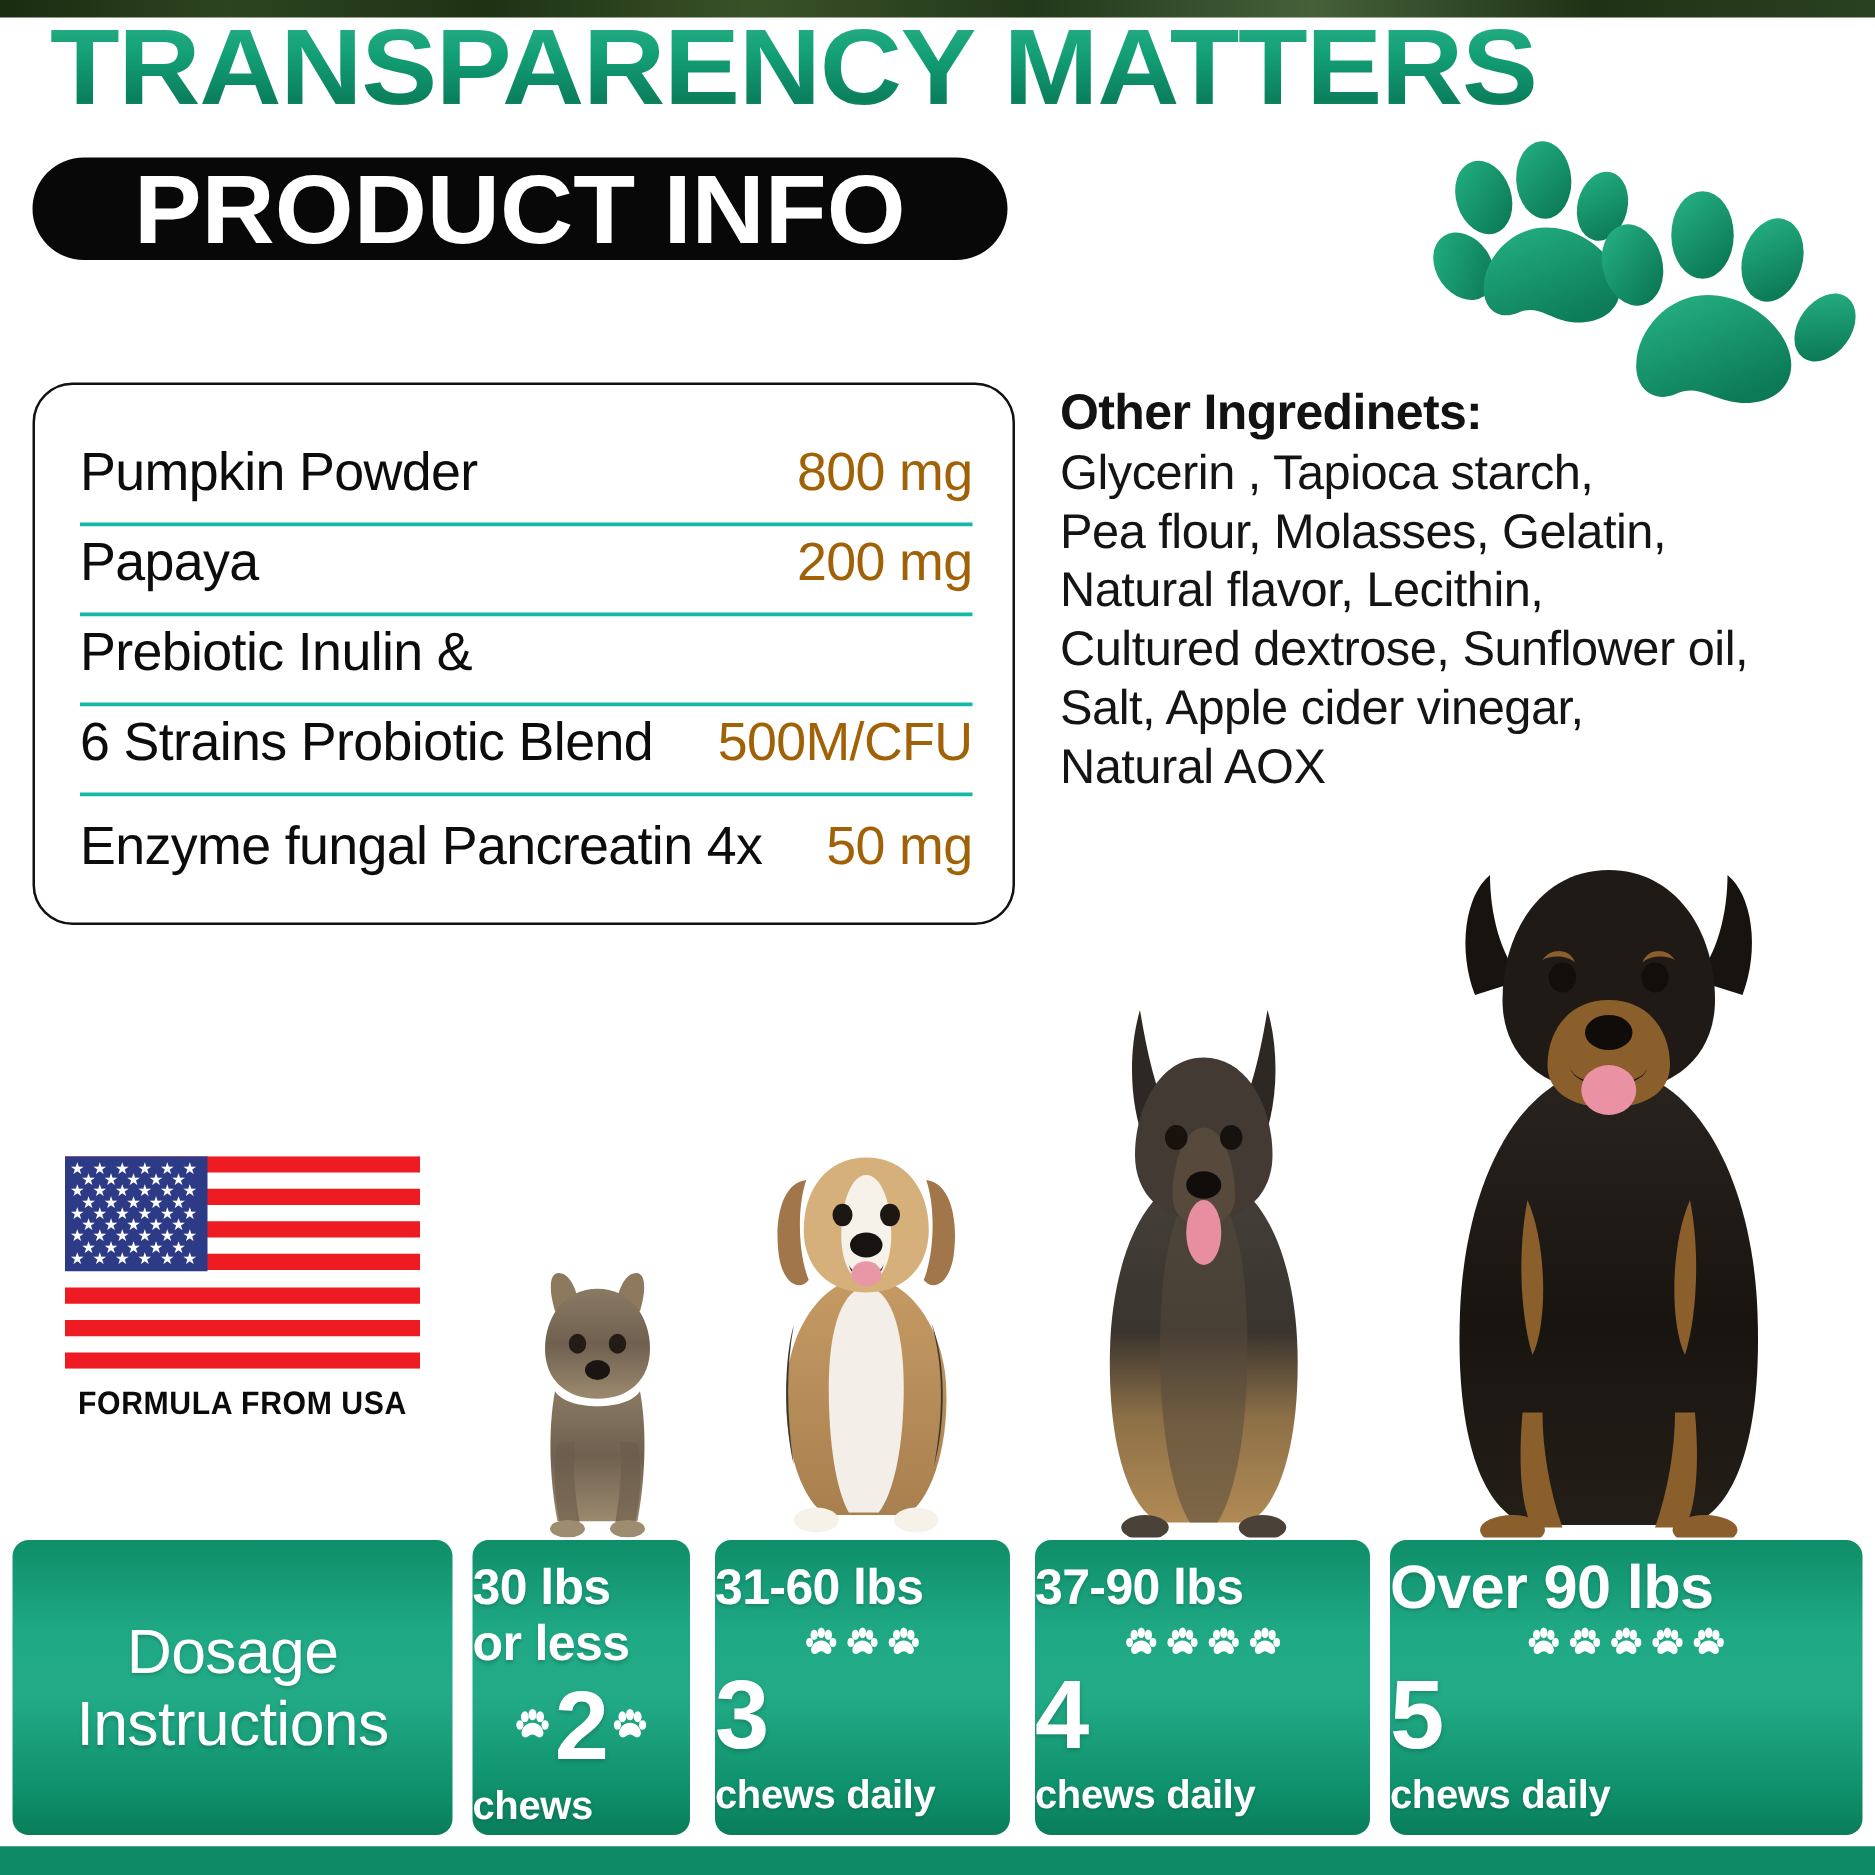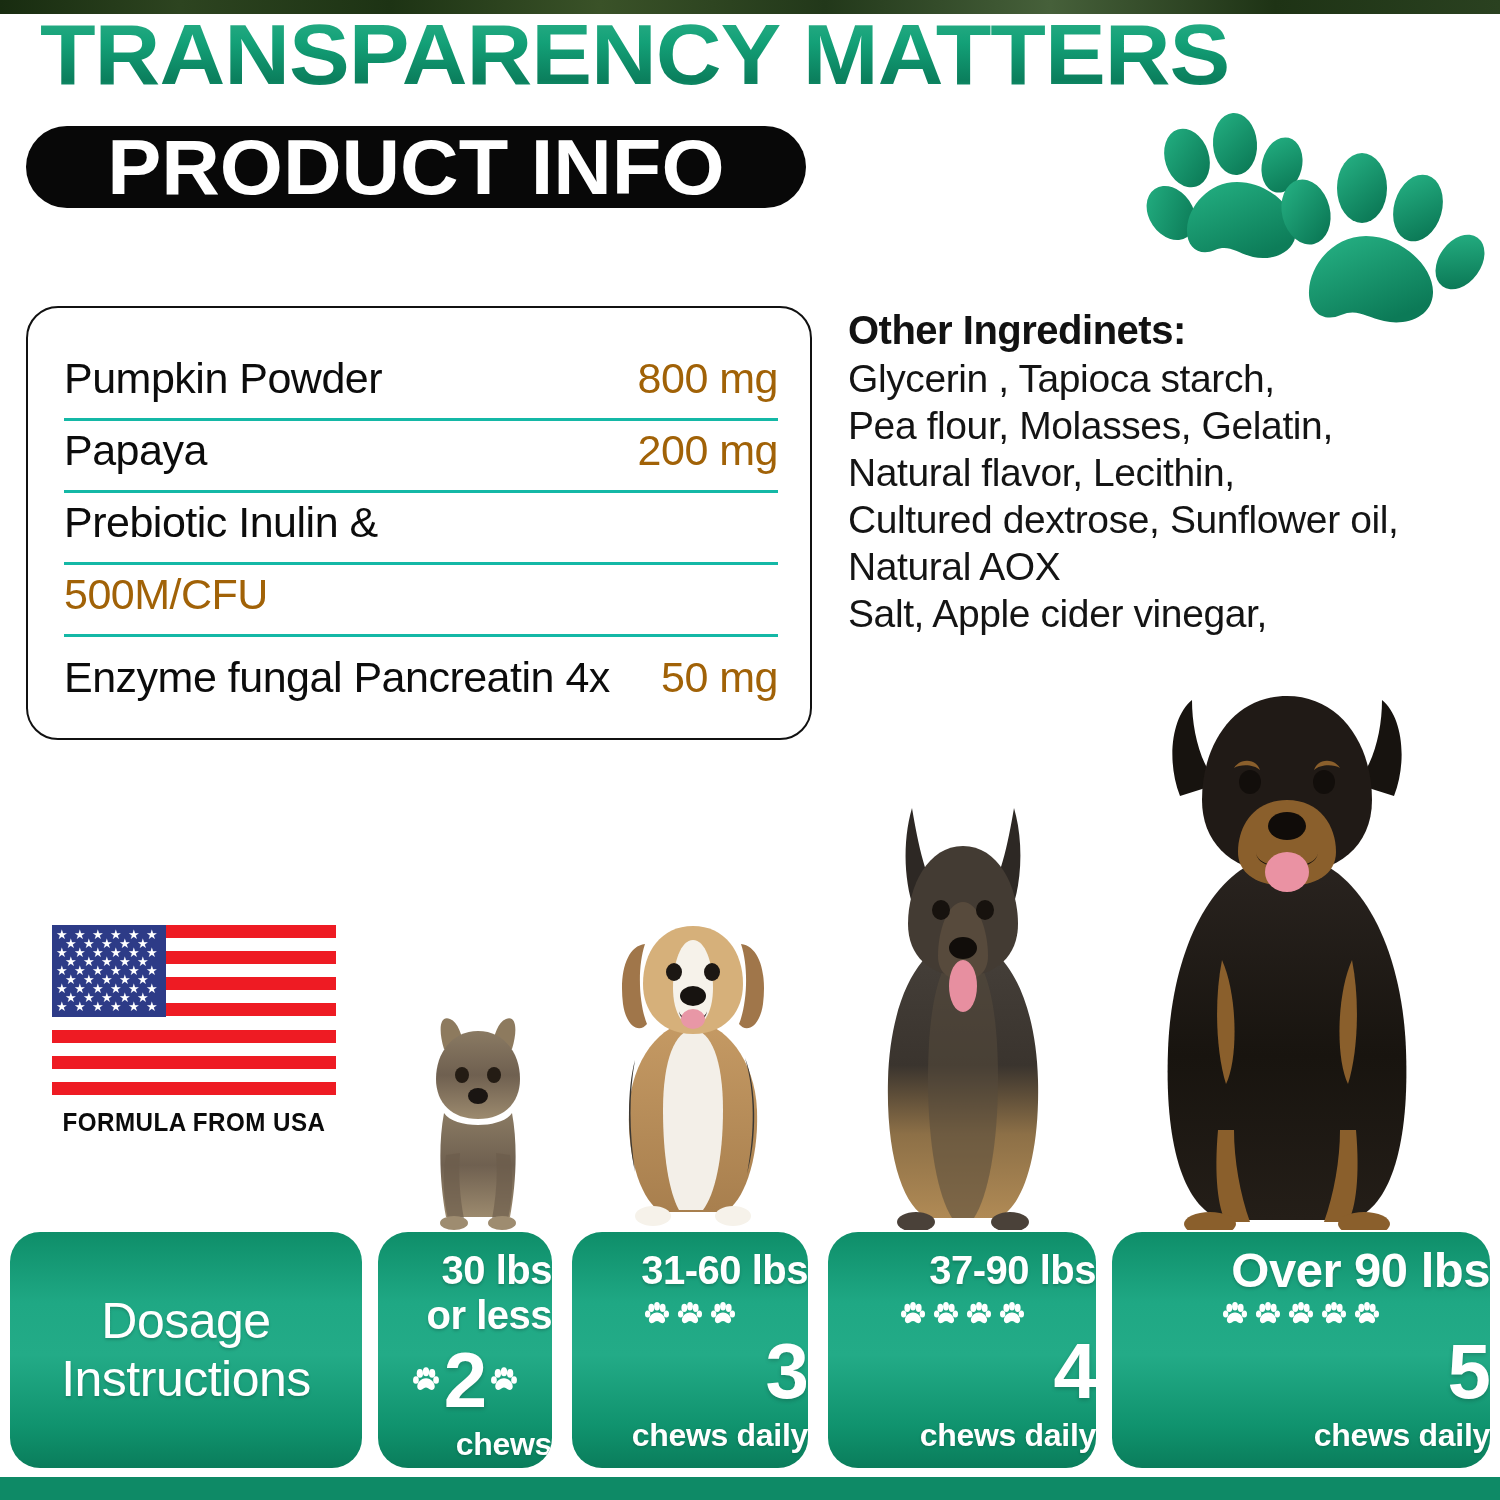--- a/index.html
+++ b/index.html
@@ -179,25 +179,25 @@
   
   .dosage-row {
     position: absolute;
     left: 0; top: 1232px;
     width: 1500px; height: 236px;
   }
   .dcard {
     position: absolute;
     top: 0;
     height: 236px;
-    border-radius: 30px;
+    border-radius: 13px;
     background: linear-gradient(180deg,#0e8e69 0%,#1fa884 30%,#23ab87 52%,#10936e 82%,#0a7d5b 100%);
     box-sizing: border-box;
     color: #ffffff;
-    text-align: right;
+    text-align: left;
     overflow: hidden;
   }
   .dcard.first {
     display: flex;
     flex-direction: column;
     align-items: center;
     justify-content: center;
   }
   .dosage-title {
     font-size: 50px;
@@ -307,37 +307,38 @@
       </div>
       <div class="ing-row">
         <span class="ing-name">Papaya</span>
         <span class="ing-amt">200 mg</span>
       </div>
       <div class="ing-row single">
         <span class="ing-name">Prebiotic Inulin &amp;</span>
         <span class="ing-amt"></span>
       </div>
       <div class="ing-row">
+        <span class="ing-name">6 Strains Probiotic Blend</span>
         <span class="ing-amt">500M/CFU</span>
       </div>
       <div class="ing-row">
         <span class="ing-name">Enzyme fungal Pancreatin 4x</span>
         <span class="ing-amt">50 mg</span>
       </div>
     </div>
   </div>
 
   <div class="other">
     <div class="other-title">Other Ingredinets:</div>
     <div class="other-line">Glycerin , Tapioca starch,</div>
     <div class="other-line">Pea flour, Molasses, Gelatin,</div>
     <div class="other-line">Natural flavor, Lecithin,</div>
     <div class="other-line">Cultured dextrose, Sunflower oil,</div>
+    <div class="other-line">Salt, Apple cider vinegar,</div>
     <div class="other-line">Natural AOX</div>
-    <div class="other-line">Salt, Apple cider vinegar,</div>
   </div>
 
   <div class="dogs">
 
     <svg class="dog" style="left:398px;" width="160" height="235" viewBox="0 0 160 235">
       <defs>
         <linearGradient id="yk" x1="0" y1="0" x2="0" y2="1">
           <stop offset="0" stop-color="#8a7a63"></stop>
             <stop offset="0.5" stop-color="#6f6050"></stop>
             <stop offset="1" stop-color="#9c8a6e"></stop>

